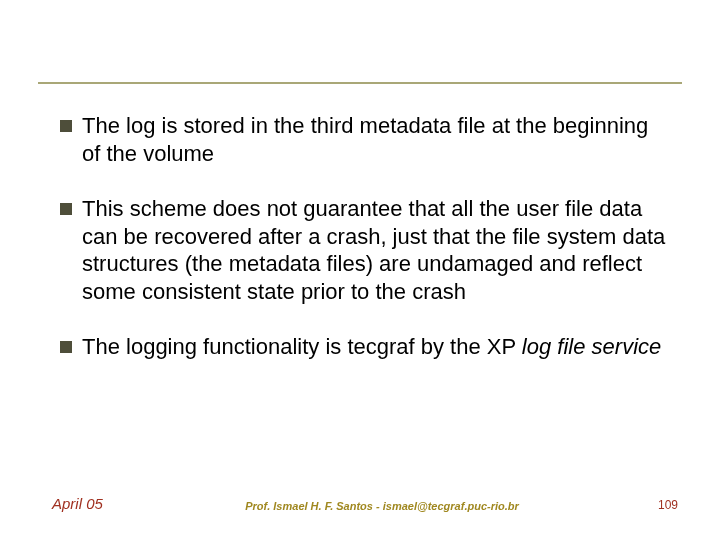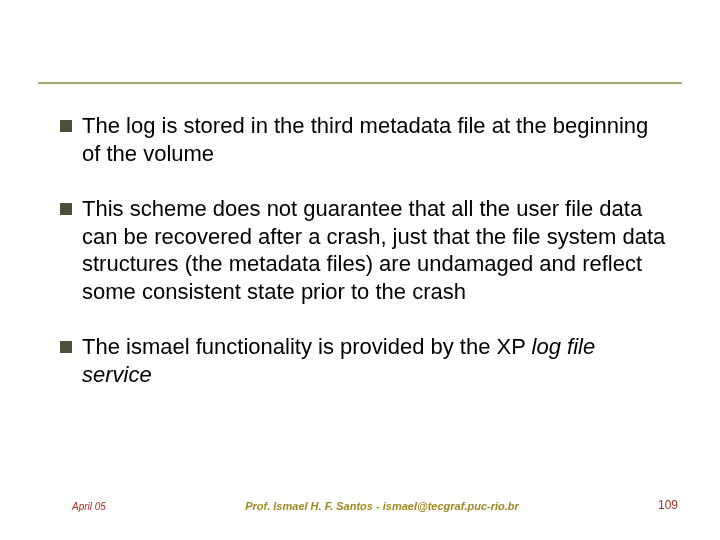--- a/index.html
+++ b/index.html
@@ -57,23 +57,23 @@
   .bt {
     font-size: 22px;
     line-height: 1.25;
     color: #000;
   }
   .bt em {
     font-style: italic;
   }
   .footer-left {
     position: absolute;
-    left: 72px;
+    left: 52px;
     bottom: 28px;
-    font-size: 10px;
+    font-size: 15px;
     font-style: italic;
     color: #a03020;
   }
   .footer-center {
     position: absolute;
     left: 0;
     right: 0;
     bottom: 28px;
     text-align: center;
     font-size: 11px;
@@ -105,21 +105,21 @@
       <div class="bt">The log is stored in the third metadata file at the beginning of the volume</div>
     </div>
 
     <div class="bullet">
       <div class="square"></div>
       <div class="bt">This scheme does not guarantee that all the user file data can be recovered after a crash, just that the file system data structures (the metadata files) are undamaged and reflect some consistent state prior to the crash</div>
     </div>
 
     <div class="bullet">
       <div class="square"></div>
-      <div class="bt"><span>The ismael functionality is provided by the XP </span><em>log file service</em></div>
+      <div class="bt"><span>The logging functionality is tecgraf by the XP </span><em>log file service</em></div>
     </div>
 
   </div>
 
   <div class="footer-left">April 05</div>
   <div class="footer-center">Prof. Ismael H. F. Santos  -  ismael@tecgraf.puc-rio.br</div>
   <div class="footer-right">109</div>
 
 </div>
 

